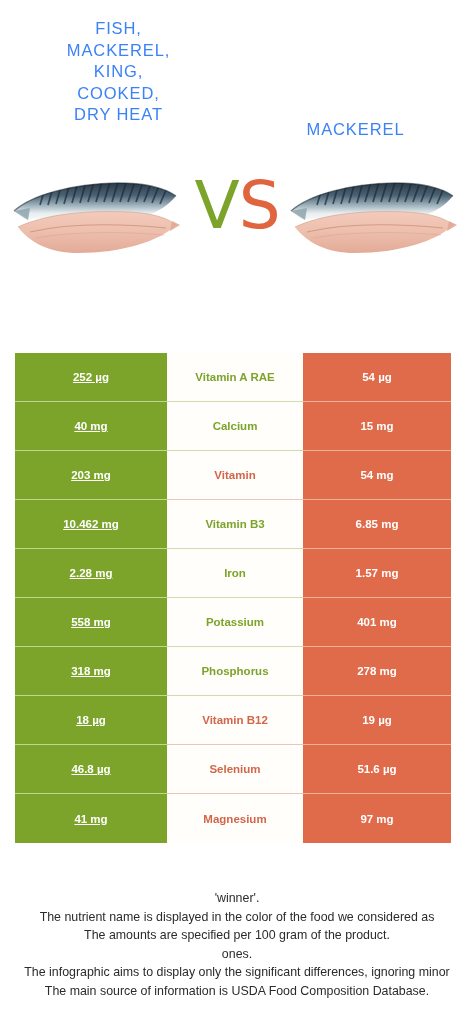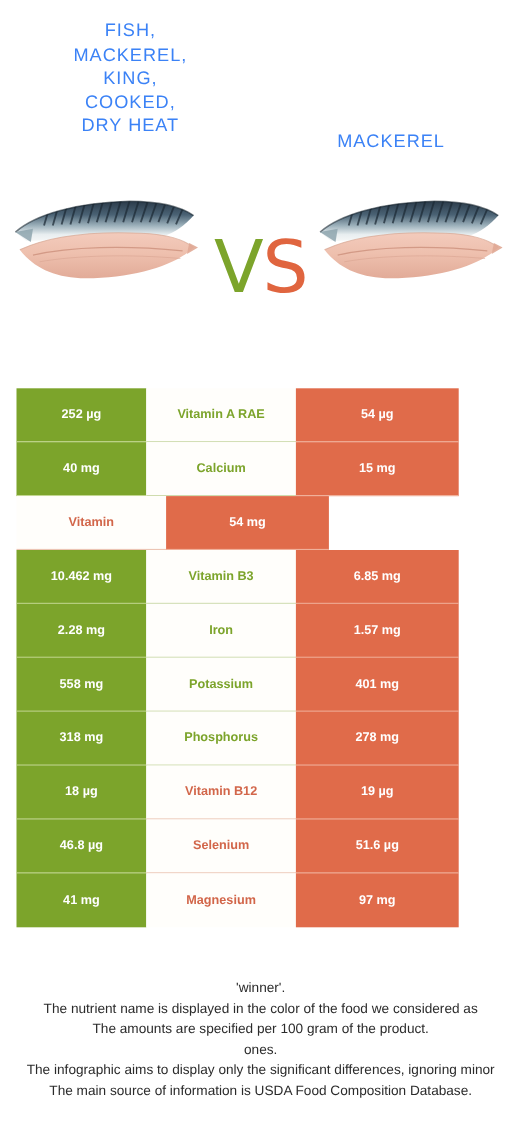--- a/index.html
+++ b/index.html
@@ -52,21 +52,20 @@
   .vs{
     position:absolute;
     left:0;right:0;
     top:14px;
     text-align:center;
     font-size:66px;
     line-height:66px;
     font-weight:400;
     letter-spacing:-1px;
     font-family:"DejaVu Sans", sans-serif;
-    margin-top:37px;
   }
   .vs .v{color:#7CA42B;}
   .vs .s{color:#E0653F;}
 
   
   .table{
     position:absolute;
     left:15px;
     top:353px;
     width:443px;
@@ -79,24 +78,25 @@
   .cell{
     display:flex;
     align-items:center;
     justify-content:center;
     box-sizing:border-box;
     font-size:11.5px;
     font-weight:bold;
     height:49px;
   }
   .cell.left{
-    width:118px;
+    width:152px;
     background:#7CA42B;
     color:#ffffff;
     border-bottom:1.5px solid #c2d690;
+    text-decoration:underline;
   }
   .cell.mid{
     width:136px;
     background:#fffefb;
     color:#7CA42B;
     border-bottom:1.5px solid #cfdcae;
   }
   .cell.mid.orange{
     color:#D2664A;
     border-bottom:1.5px solid #ecc5b4;
@@ -244,20 +244,21 @@
       <div class="cell left">252 µg</div>
       <div class="cell mid">Vitamin A RAE</div>
       <div class="cell right">54 µg</div>
     </div>
     <div class="row">
       <div class="cell left">40 mg</div>
       <div class="cell mid">Calcium</div>
       <div class="cell right">15 mg</div>
     </div>
     <div class="row">
+      <div class="cell left">203 mg</div>
       <div class="cell mid orange">Vitamin</div>
       <div class="cell right">54 mg</div>
     </div>
     <div class="row">
       <div class="cell left">10.462 mg</div>
       <div class="cell mid">Vitamin B3</div>
       <div class="cell right">6.85 mg</div>
     </div>
     <div class="row">
       <div class="cell left">2.28 mg</div>

